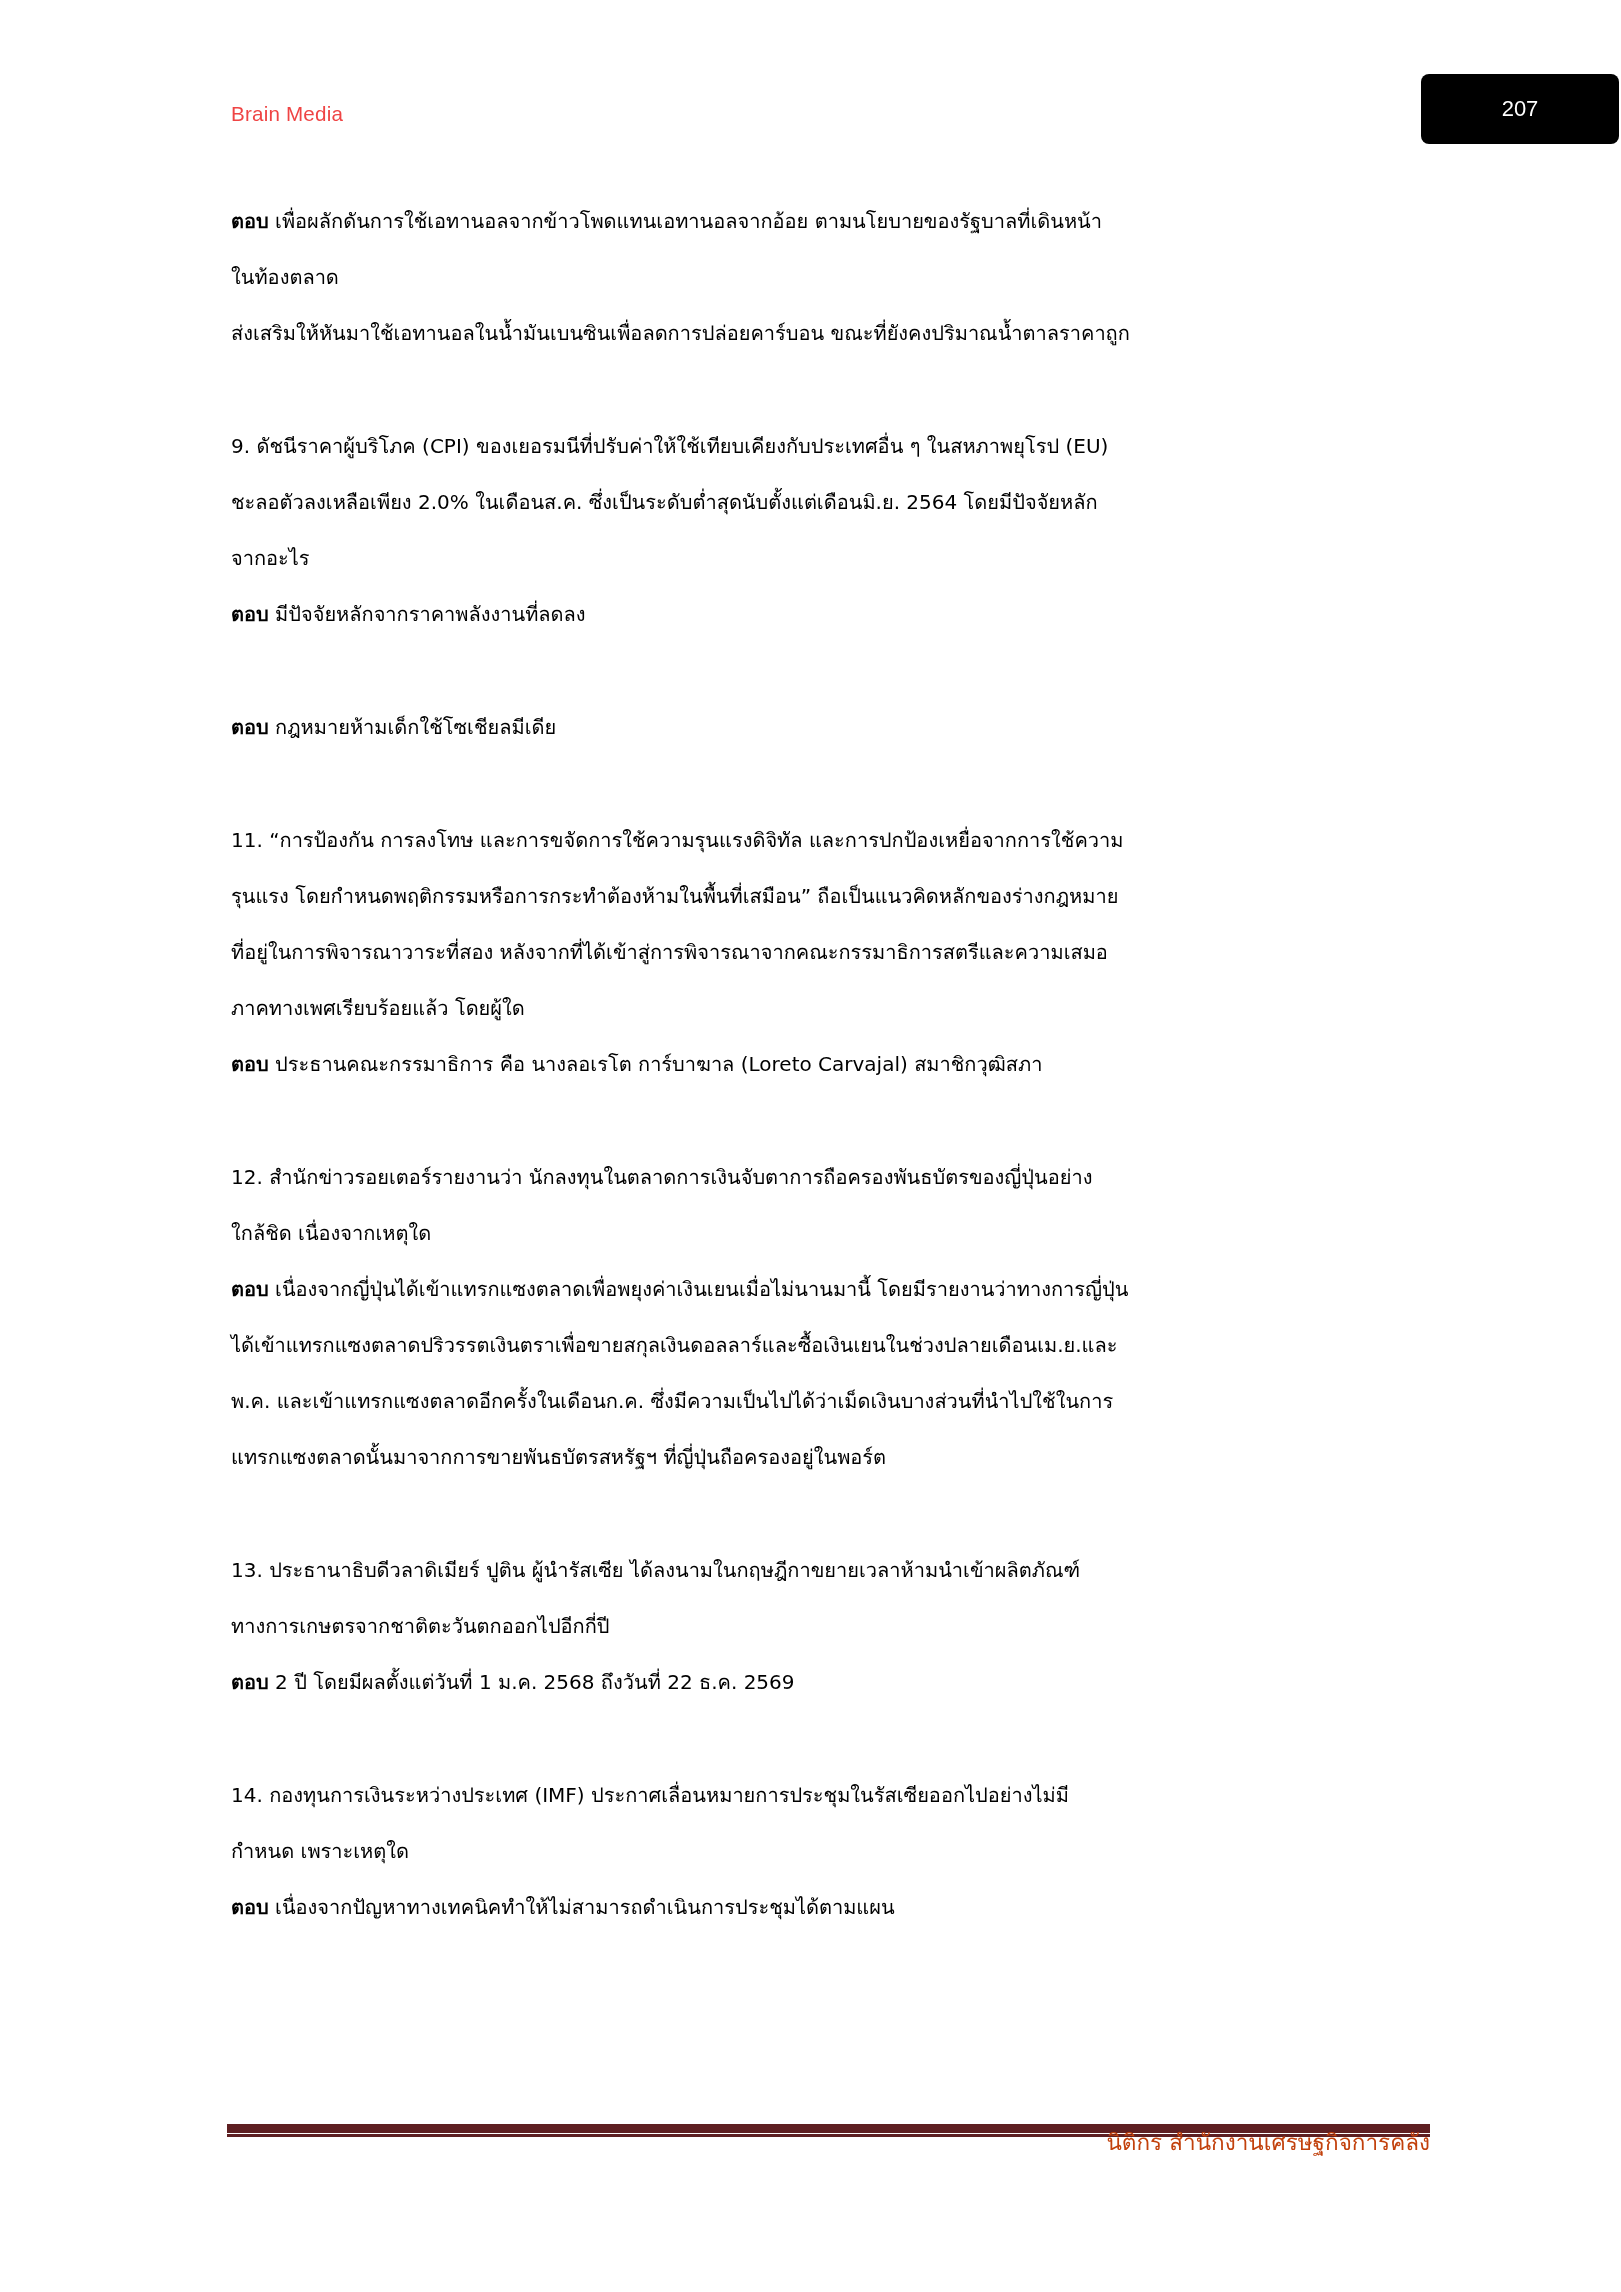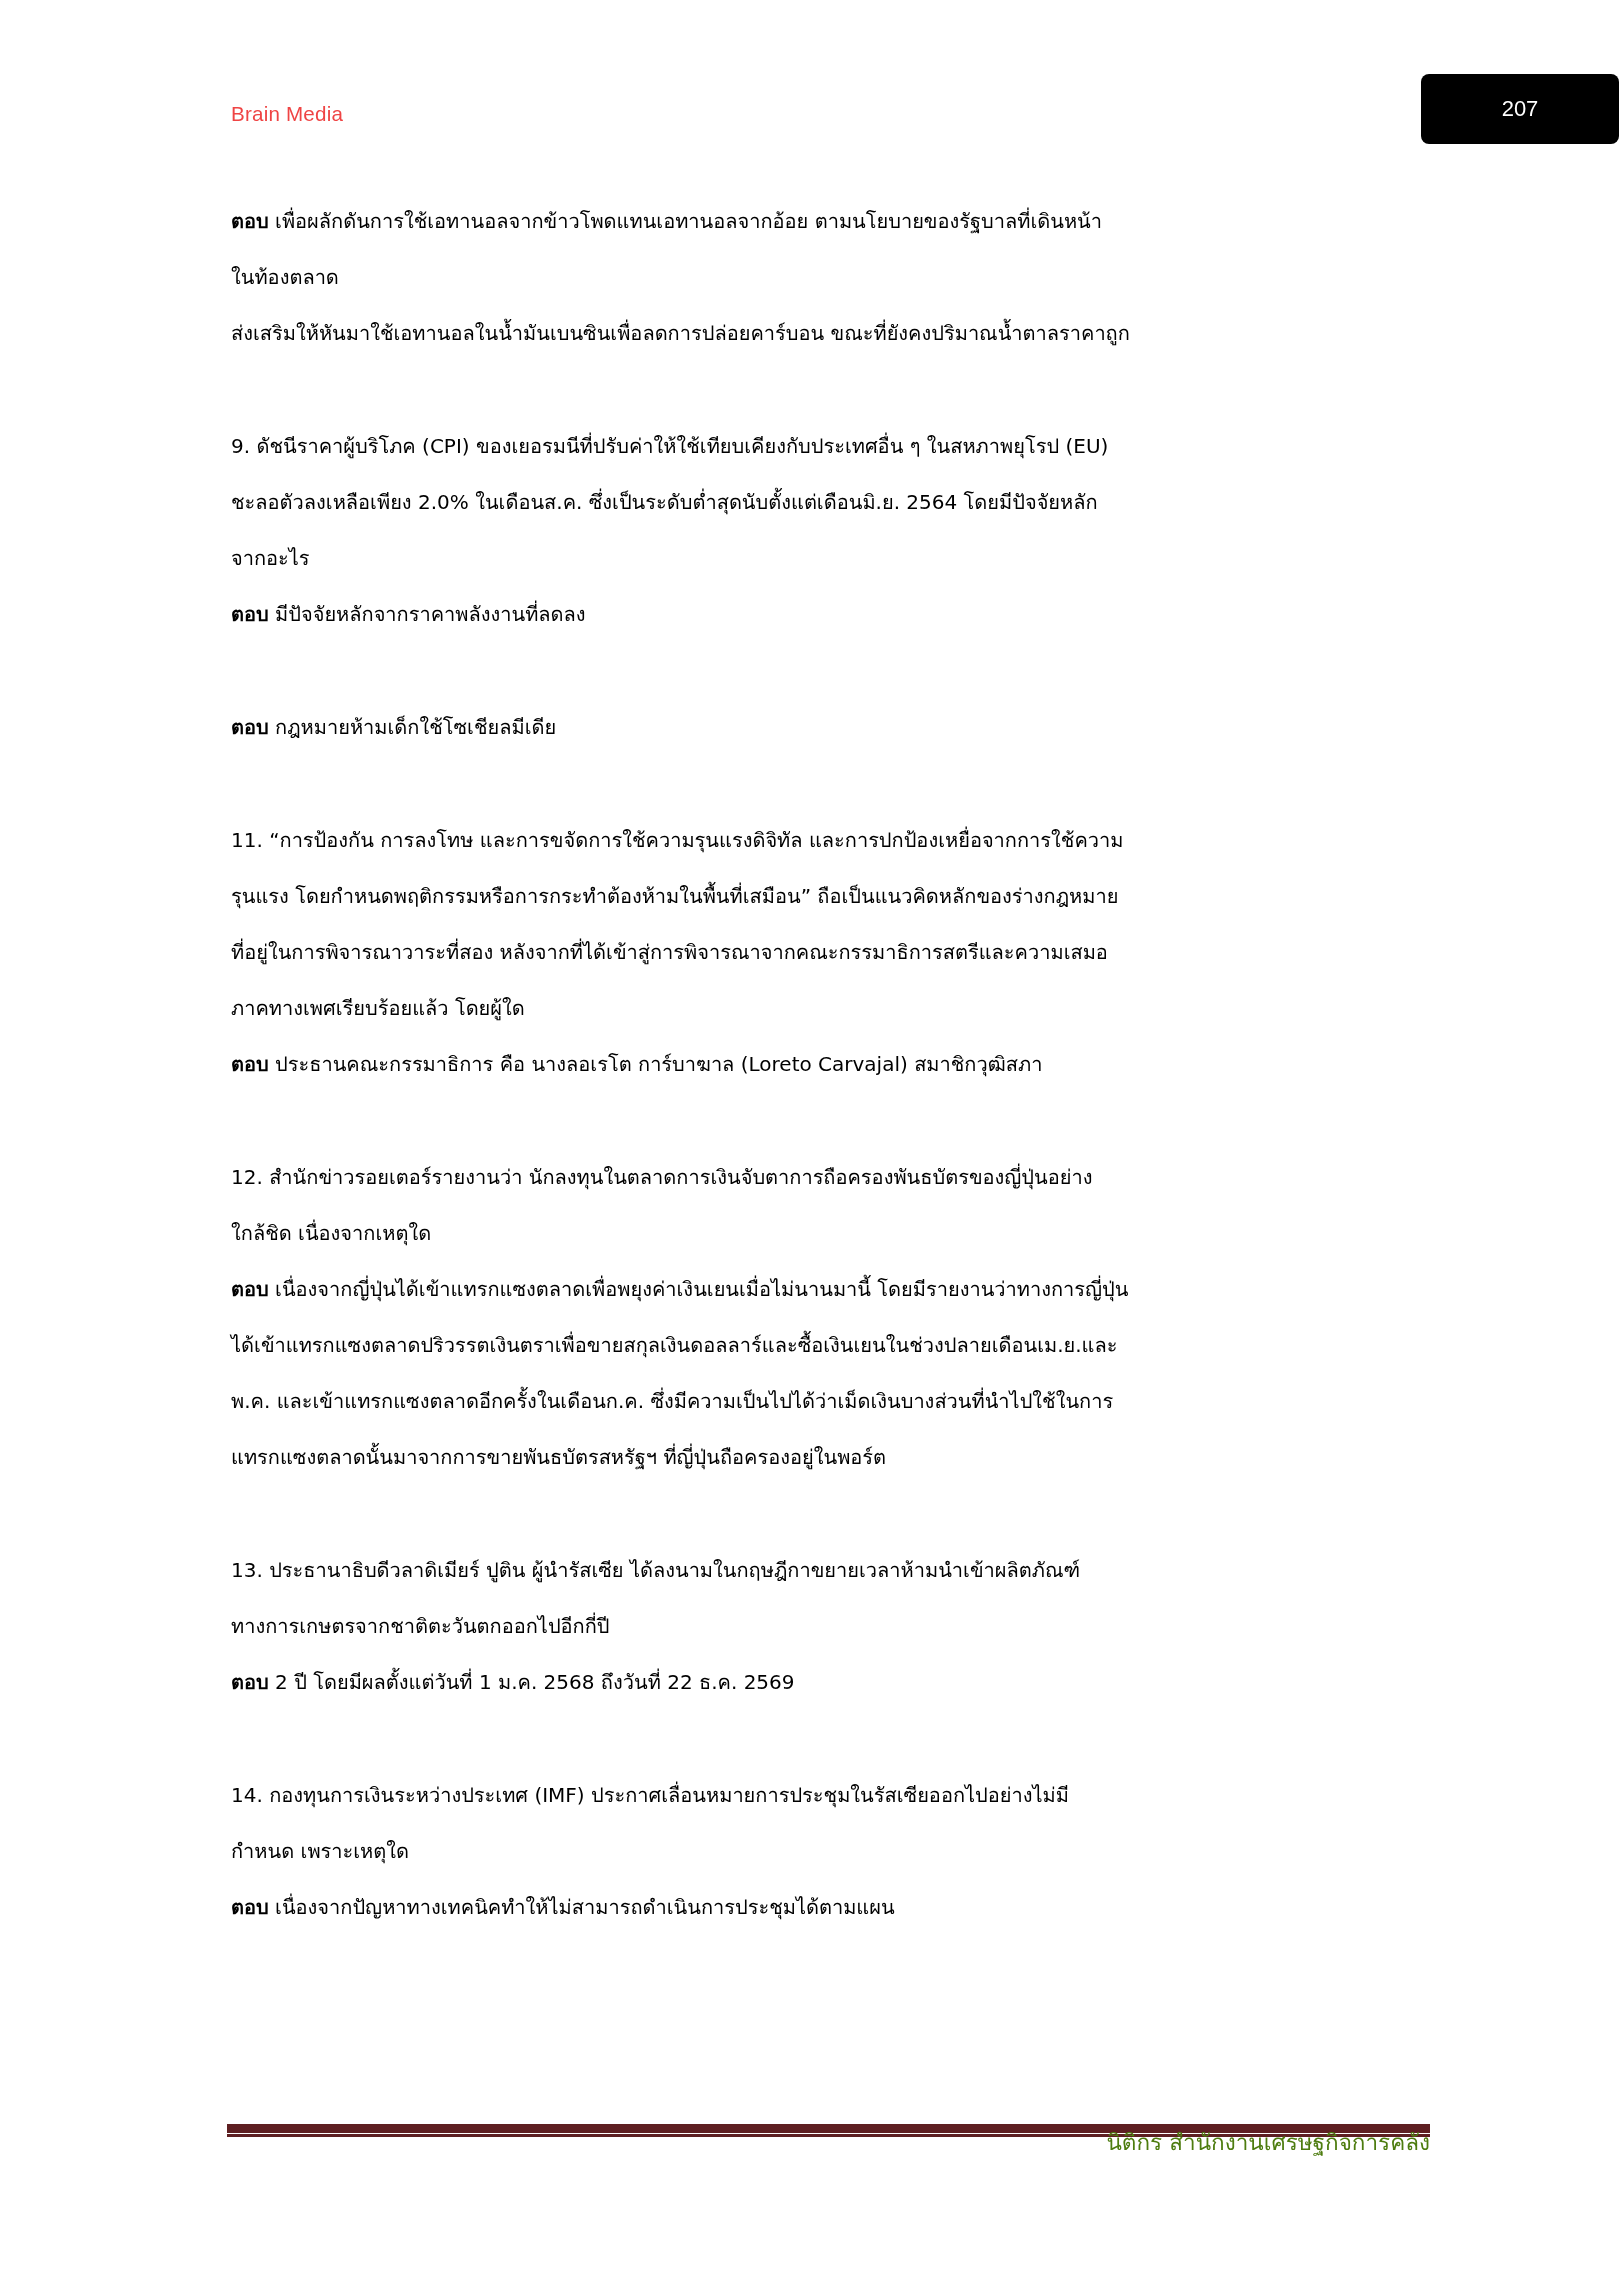--- a/index.html
+++ b/index.html
@@ -10,21 +10,21 @@
   .page-box { position: absolute; left: 1421px; top: 74px; width: 198px; height: 70px;
               background: #000; color: #fff; display: flex; align-items: center; justify-content: center;
               font-size: 22px; font-family: "Liberation Sans", "DejaVu Sans", sans-serif; border-radius: 8px; }
   .content { position: absolute; left: 231px; top: 193px; width: 1206px; }
   .line { height: 56px; line-height: 56px; font-size: 20px; white-space: nowrap; }
   .gap { height: 57px; }
   .ans-label { font-weight: bold; }
   .footer-rule { position: absolute; left: 227px; width: 1203px; background: #5e1f22; }
   .rule-thick { top: 2124px; height: 8.8px; }
   .rule-thin { top: 2134px; height: 2.9px; }
-  .footer-text { position: absolute; right: 191px; top: 2121px; font-size: 22.5px; line-height: 43px; color: #4d7c0f; }
+  .footer-text { position: absolute; right: 191px; top: 2121px; font-size: 22.5px; line-height: 43px; color: #c2410c; }
 </style>
 </head>
 <body>
 
 <div class="header-left">Brain Media</div>
 <div class="page-box">
   <span>207</span>
 </div>
 
 <div class="content">

